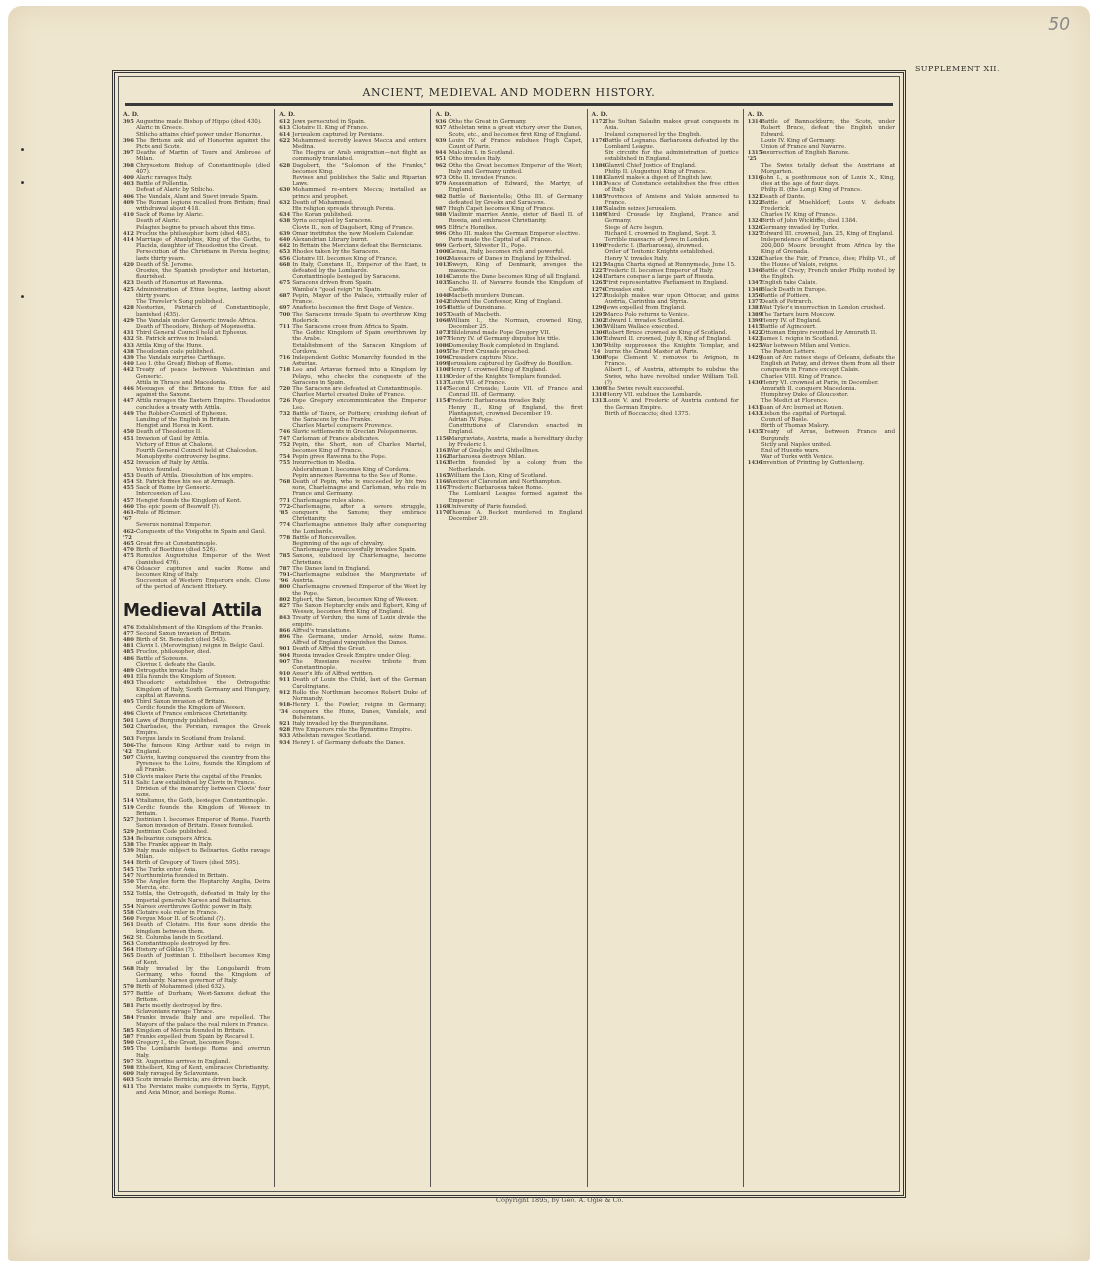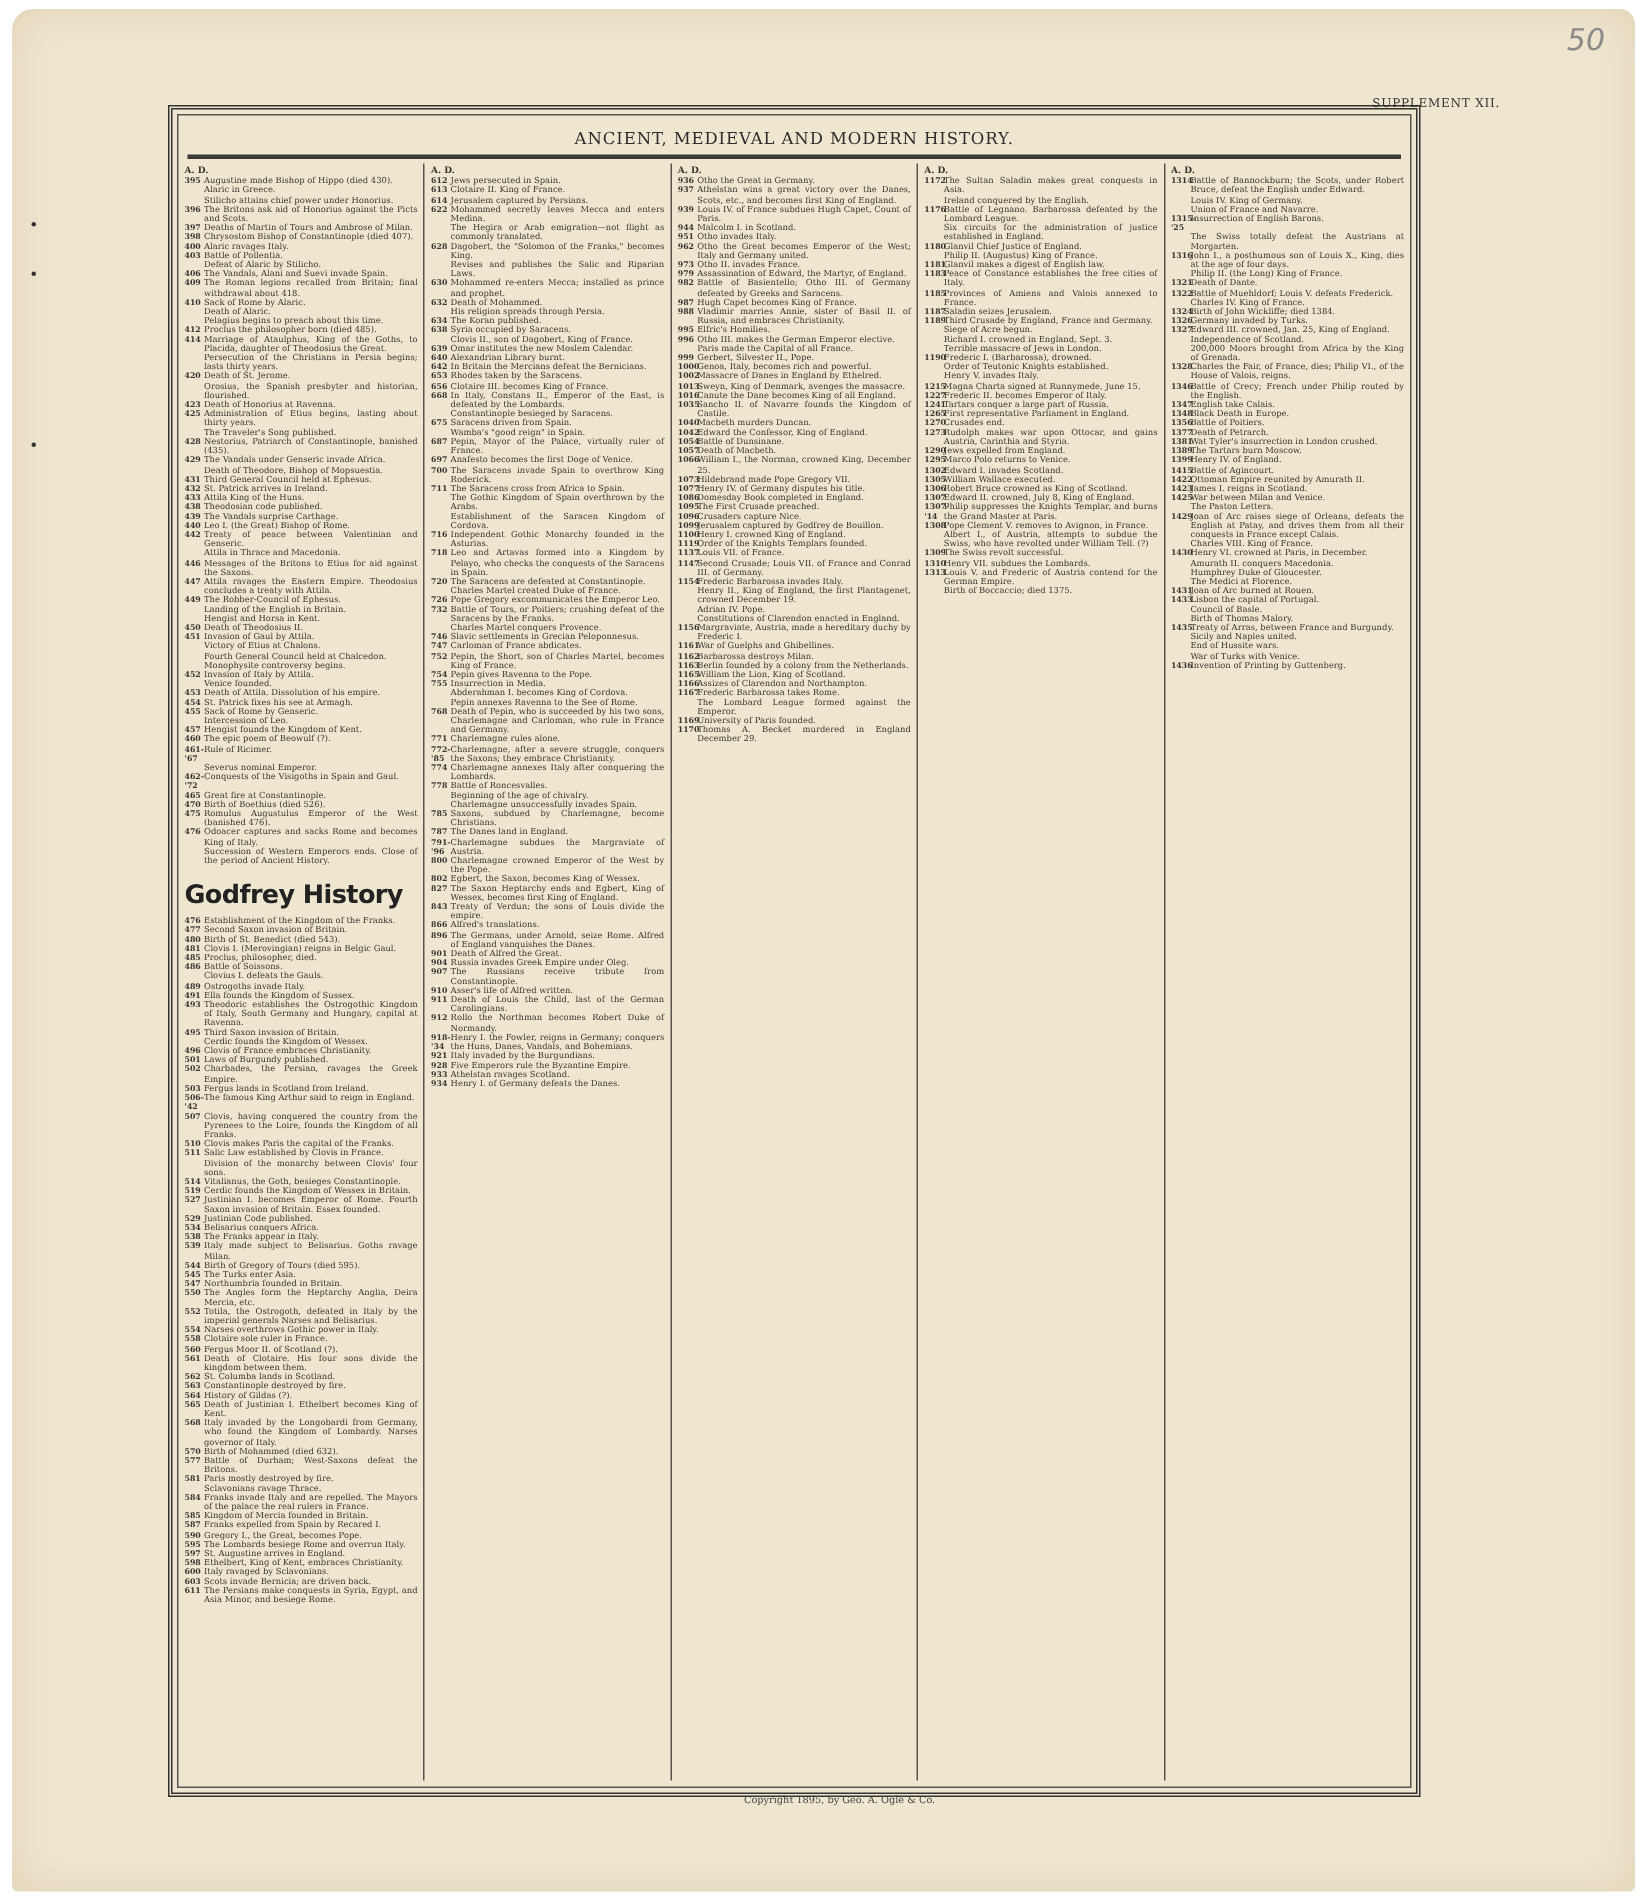--- a/index.html
+++ b/index.html
@@ -11,30 +11,29 @@
   }
   .paper {
     position:absolute; left:8px; top:6px; width:1082px; height:1255px;
     background:#efe6cf;
     border-radius:14px 10px 4px 4px;
     box-shadow: inset 0 0 30px rgba(160,130,80,0.18);
   }
   .page-number {
     position:absolute; right:30px; top:14px;
     font-family:"DejaVu Sans", sans-serif; font-style:italic;
-    font-size:20px; color:#8a8a8a;
+    font-size:17px; color:#8a8a8a;
   }
   .supplement {
     position:absolute; left:0; width:1000px; top:64px; text-align:right;
     font-size:8px; letter-spacing:0.5px; color:#333;
   }
   .frame {
     position:absolute; left:112px; top:70px; width:788px; height:1122px;
     border:3px double #333;
-    padding-left:41px;
   }
   .frame-inner {
     position:absolute; left:3px; top:3px; right:3px; bottom:3px;
     border:1px solid #555;
   }
   .main-title {
     position:absolute; left:0; right:0; top:9px; text-align:center;
     font-size:11px; letter-spacing:0.6px; color:#2c2c2c;
   }
   .title-rule {
@@ -312,21 +311,21 @@
             <span class="txt">Romulus Augustulus Emperor of the West (banished 476).</span>
           </div>
           <div class="entry">
             <span class="yr">476</span>
             <span class="txt">Odoacer captures and sacks Rome and becomes King of Italy.</span>
           </div>
           <div class="entry">
             <span class="yr"></span>
             <span class="txt">Succession of Western Emperors ends. Close of the period of Ancient History.</span>
           </div>
-          <div class="section-head">Godfrey History</div>
+          <div class="section-head">Medieval Attila</div>
           <div class="entry">
             <span class="yr">476</span>
             <span class="txt">Establishment of the Kingdom of the Franks.</span>
           </div>
           <div class="entry">
             <span class="yr">477</span>
             <span class="txt">Second Saxon invasion of Britain.</span>
           </div>
           <div class="entry">
             <span class="yr">480</span>

